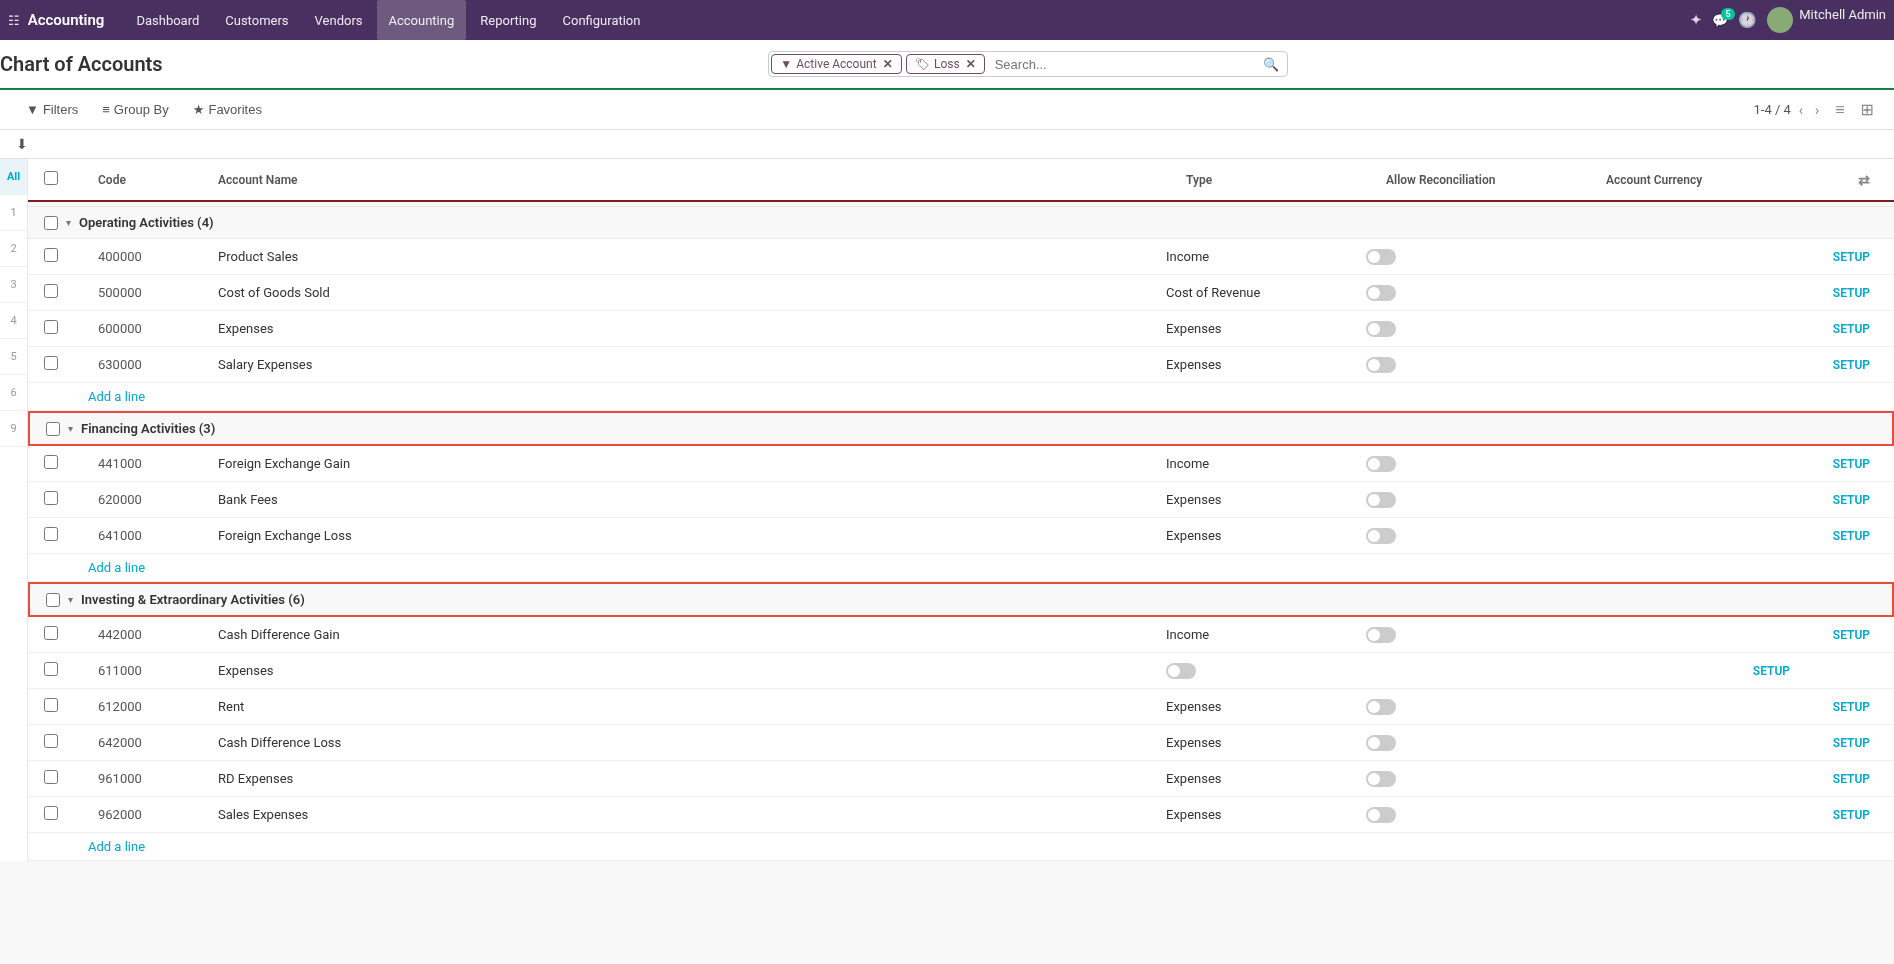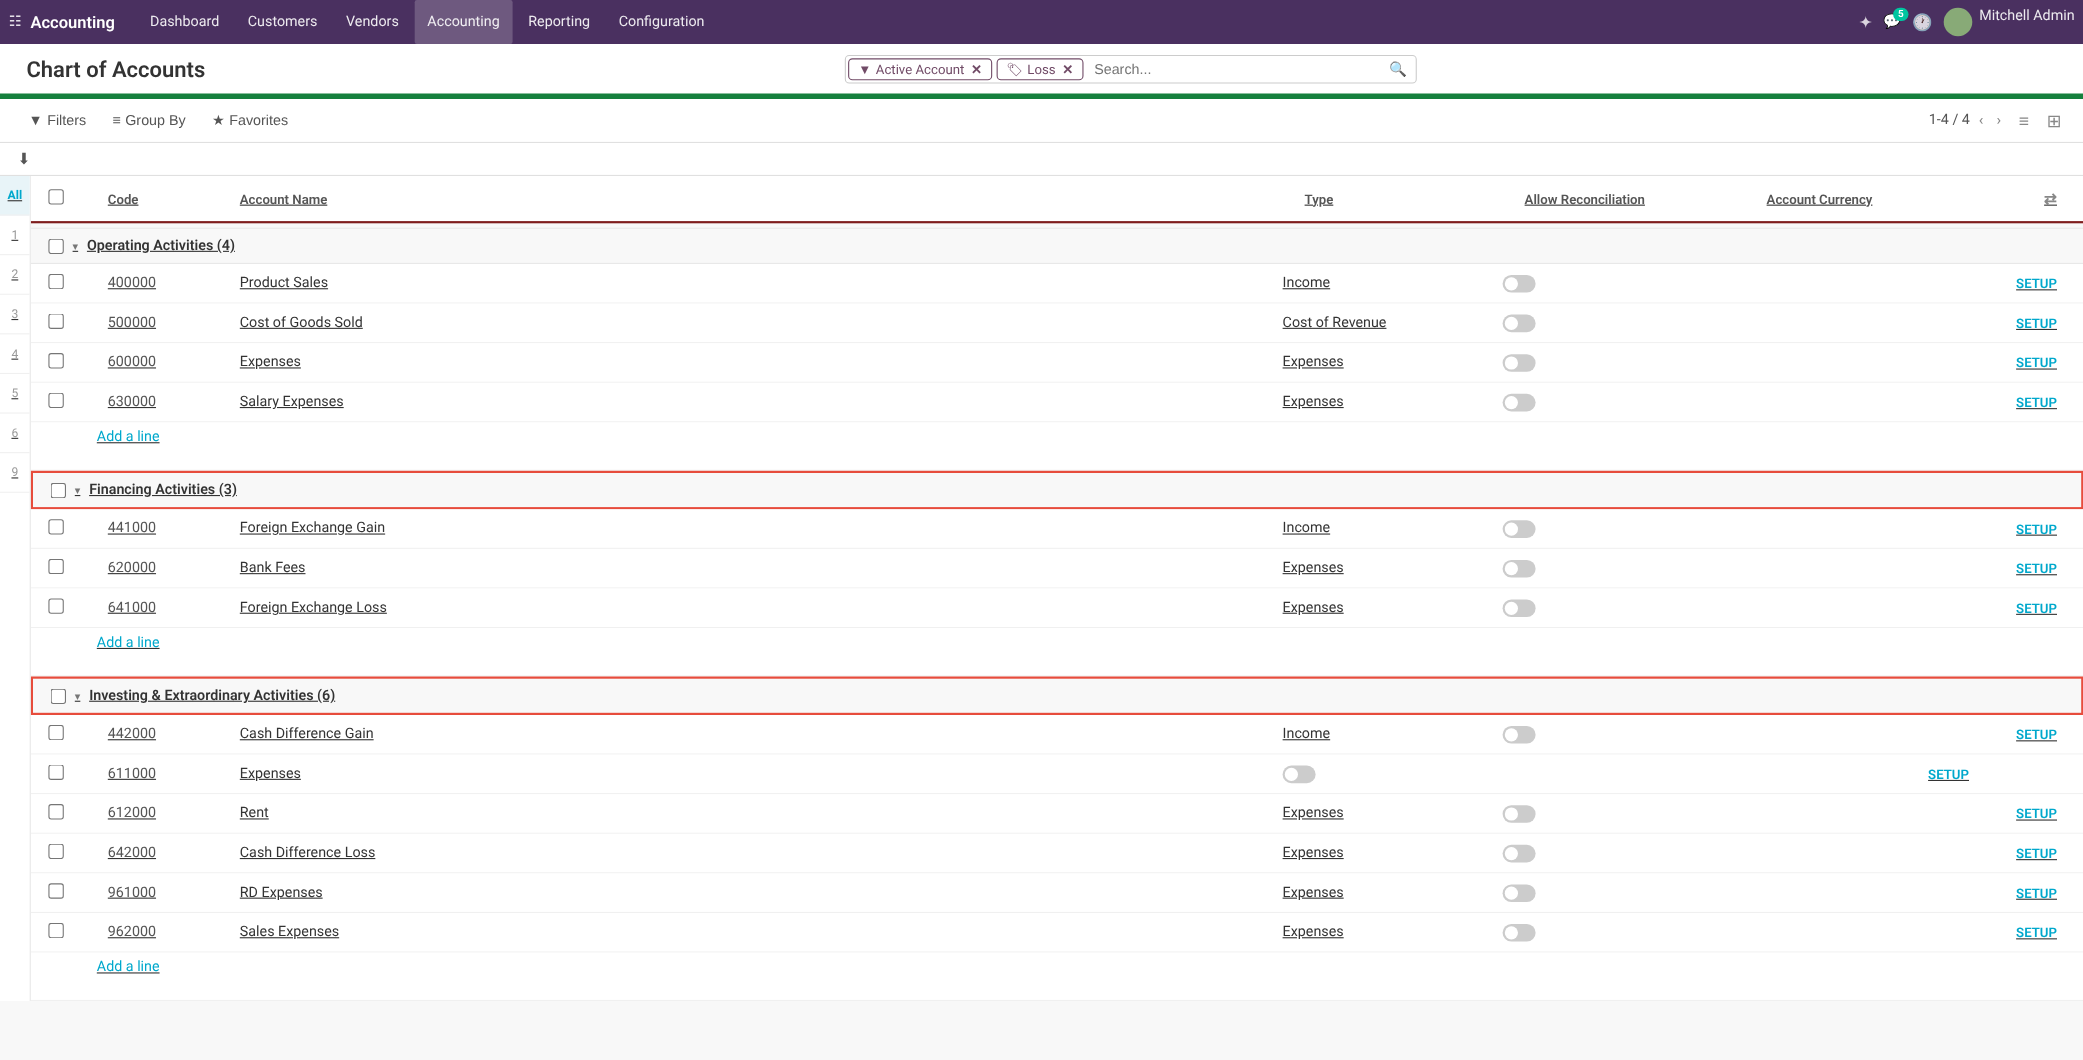--- a/index.html
+++ b/index.html
@@ -40,22 +40,22 @@
       border-radius: 8px;
       padding: 1px 4px;
       font-weight: bold;
     }
     .topnav-user { display: flex; align-items: flex-start; gap: 6px; color: rgba(255,255,255,0.9); cursor: pointer; font-size: 13px; }
     .topnav-avatar { width: 26px; height: 26px; border-radius: 50%; background: #8a7;  }
 
     
     .subheader {
       background: white;
-      border-bottom: 5px solid #15803d;
-      padding: 8px 24px;
+      border-bottom: 2px solid #15803d;
+      padding: 8px 0;
       display: flex;
       align-items: center;
       min-height: 50px;
     }
     .page-title { font-size: 20px; font-weight: 600; color: #333; flex: none; }
     .subheader-center { flex: 1; display: flex; align-items: center; justify-content: center; }
     .search-bar {
       display: flex;
       align-items: center;
       border: 1px solid #ccc;
@@ -116,21 +116,21 @@
       font-weight: 600;
       font-size: 12px;
       color: #555;
       background: white;
       position: sticky;
       top: 0;
     }
     .col-header { padding: 4px 8px; }
 
     
-    .page-layout { display: flex; text-decoration: underline; }
+    .page-layout { display: flex; }
     .left-sidebar {
       width: 28px;
       background: white;
       border-right: 1px solid #e8e8e8;
       display: flex;
       flex-direction: column;
       padding-top: 0;
     }
     .sidebar-num {
       display: flex;
@@ -198,21 +198,21 @@
       position: absolute;
       width: 12px; height: 12px;
       background: white;
       border-radius: 50%;
       top: 2px; left: 2px;
       transition: left 0.2s;
     }
 
     
     .add-line-row {
-      padding: 6px 16px 22px 60px;
+      padding: 6px 16px 6px 60px;
       color: #00a8cc;
       cursor: pointer;
       font-size: 13px;
       border-bottom: 1px solid #f0f0f0;
       background: white;
     }
 
     
     .cb { width: 14px; height: 14px; cursor: pointer; }
 

